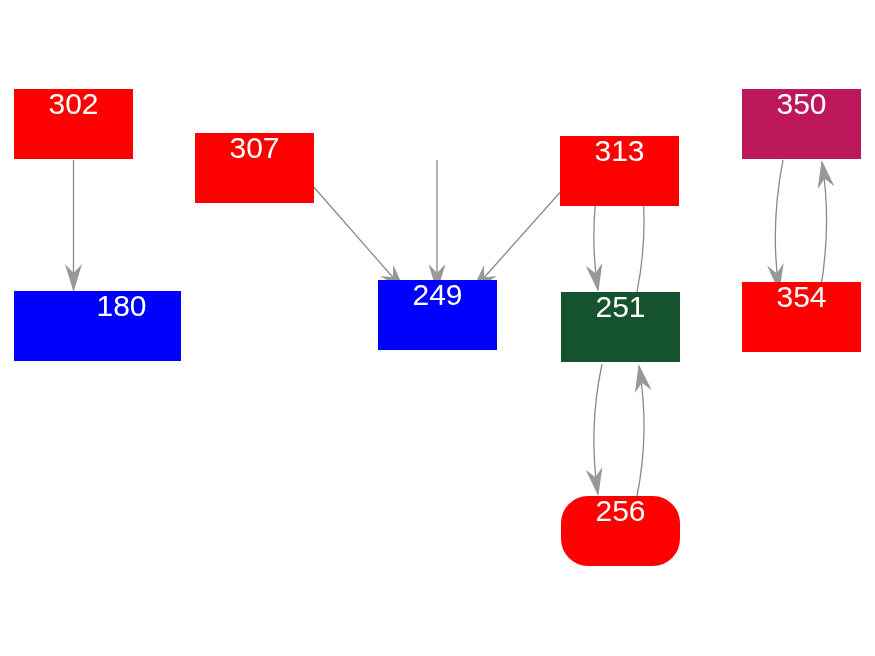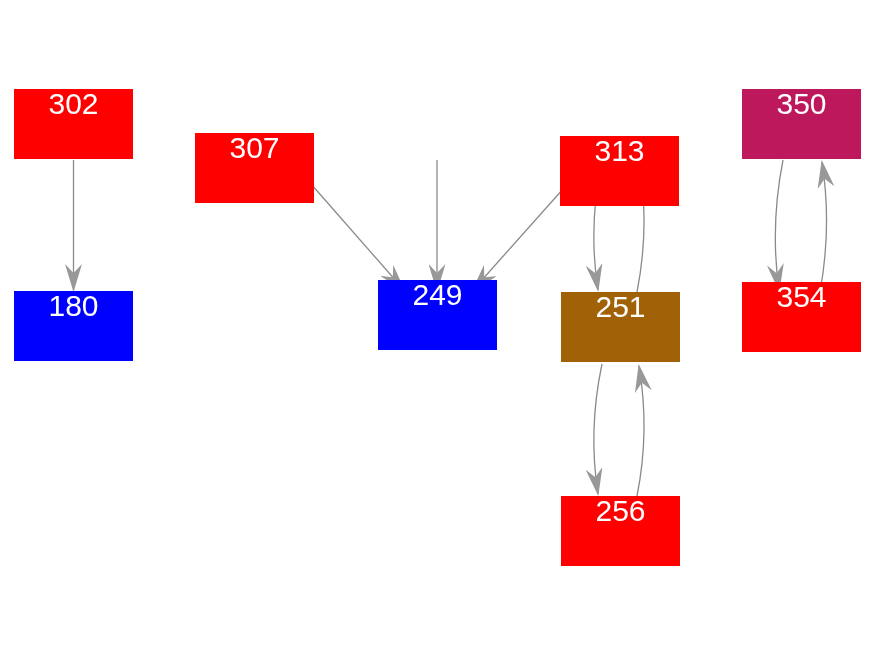--- a/index.html
+++ b/index.html
@@ -74,33 +74,33 @@
 
 
   <div class="node" style="left: 560px; top: 89px; background: rgb(255, 0, 0); color: rgb(255, 255, 255); margin-top: 47px;">
       <span>313</span>
     </div>
 
   <div class="node" style="left: 742px; top: 89px; background: #be185d; color: rgb(255, 255, 255);">
       <span>350</span>
     </div>
 
-  <div class="node" style="left: 14px; top: 291px; background: rgb(0, 0, 255); color: rgb(255, 255, 255);">
+  <div class="node" style="left: 14px; top: 291px; background: rgb(0, 0, 255); color: rgb(255, 255, 255); padding-left: 48px;">
       <span>180</span>
     </div>
 
   <div class="node" style="left: 378px; top: 280px; background: rgb(0, 0, 255); color: rgb(255, 255, 255);">
       <span>249</span>
     </div>
 
-  <div class="node" style="left: 561px; top: 292px; background: #a16207; color: rgb(255, 255, 255);">
+  <div class="node" style="left: 561px; top: 292px; background: #14532d; color: rgb(255, 255, 255);">
       <span>251</span>
     </div>
 
   <div class="node" style="left: 742px; top: 282px; background: rgb(255, 0, 0); color: rgb(255, 255, 255);">
       <span>354</span>
     </div>
 
-  <div class="node" style="left: 561px; top: 496px; background: rgb(255, 0, 0); color: rgb(255, 255, 255);">
+  <div class="node" style="left: 561px; top: 496px; background: rgb(255, 0, 0); color: rgb(255, 255, 255); border-radius: 27px;">
       <span>256</span>
     </div>
 
 </div>
 
 </body></html>

